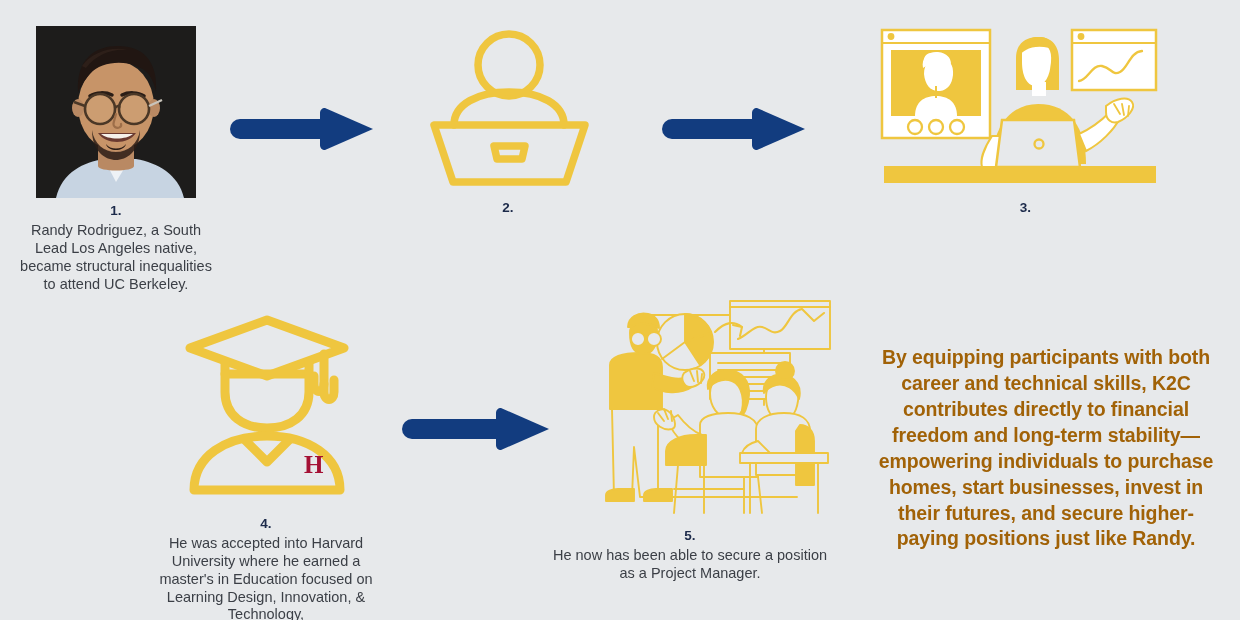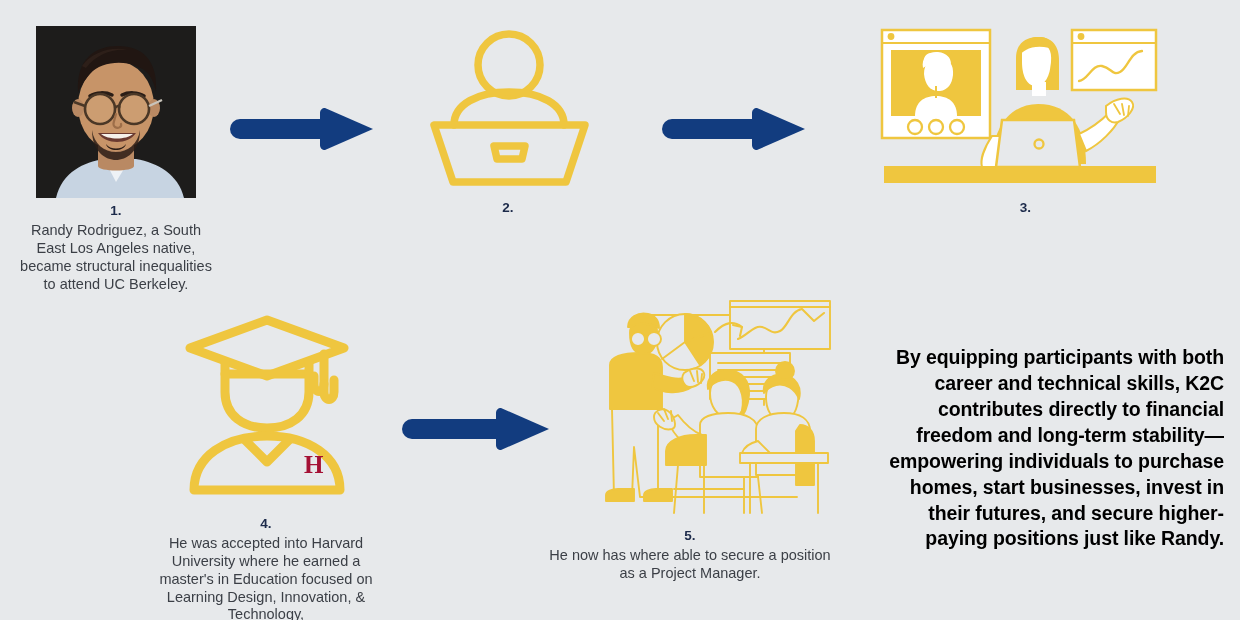--- a/index.html
+++ b/index.html
@@ -23,23 +23,23 @@
     background: #1b1b1c;
     overflow: hidden;
     position: relative;
   }
 
   
   .arrow svg { display: block; }
 
   
   .conclusion {
-    text-align: right;
+    text-align: center;
     font-weight: bold;
-    color: #000000;
+    color: #a16207;
     font-size: 19.5px;
     line-height: 1.33;
     letter-spacing: -0.1px;
   }
 </style>
 </head>
 <body>
 
 <div id="stage">
 
@@ -75,21 +75,21 @@
         <path d="M62 107 C70 119 92 119 100 107 Z" fill="#6a3a30"></path>
         <path d="M65 108 C72 114 90 114 97 108 Z" fill="#f5f1ea"></path>
 
         <path d="M56 104 C56 126 70 134 80 134 C90 134 104 126 104 104 C102 118 92 126 80 126 C68 126 58 118 56 104 Z" fill="#2b1d16" fill-opacity="0.85"></path>
         <path d="M70 118 C74 124 86 124 90 118 C88 126 72 126 70 118 Z" fill="#2b1d16"></path>
       </svg>
     </div>
   </div>
   <div class="abs caption" style="left:16px; top:203px; width:200px;">
     <span class="step-num">1.</span>
-    <span>Randy Rodriguez, a South East Los Angeles native, became structural inequalities to attend UC Berkeley.</span>
+    <span>Randy Rodriguez, a South Lead Los Angeles native, became structural inequalities to attend UC Berkeley.</span>
   </div>
 
   <div class="abs arrow" style="left:230px; top:105px;">
     <svg width="145" height="48" viewBox="0 0 145 48">
       <rect x="0" y="14" width="108" height="20" rx="10" fill="#123c7f"></rect>
       <path d="M95 3 L143 24 L95 45 C92 45 90 43 90 40 L90 8 C90 5 92 3 95 3 Z" fill="#123c7f"></path>
     </svg>
   </div>
 
   <div class="abs" style="left:422px; top:22px;">
@@ -272,18 +272,18 @@
 
         <path d="M208 128 C216 128 222 134 222 144 L222 188 L204 188 L204 134 Z" fill="#efc63f" stroke="#efc63f"></path>
 
         <path d="M148 156 L236 156 L236 166 L148 166 Z" fill="#e7e9eb"></path>
         <path d="M158 166 L158 216 M226 166 L226 216"></path>
       </g>
     </svg>
   </div>
   <div class="abs caption" style="left:545px; top:528px; width:290px;">
     <span class="step-num">5.</span>
-    <span>He now has where able to secure a position as a Project Manager.</span>
+    <span>He now has been able to secure a position as a Project Manager.</span>
   </div>
 
   <div class="abs conclusion" style="left:868px; top:345px; width:356px;">By equipping participants with both career and technical skills, K2C contributes directly to financial freedom and long-term stability—empowering individuals to purchase homes, start businesses, invest in their futures, and secure higher-paying positions just like Randy.</div>
 
 </div>
 
 </body></html>

